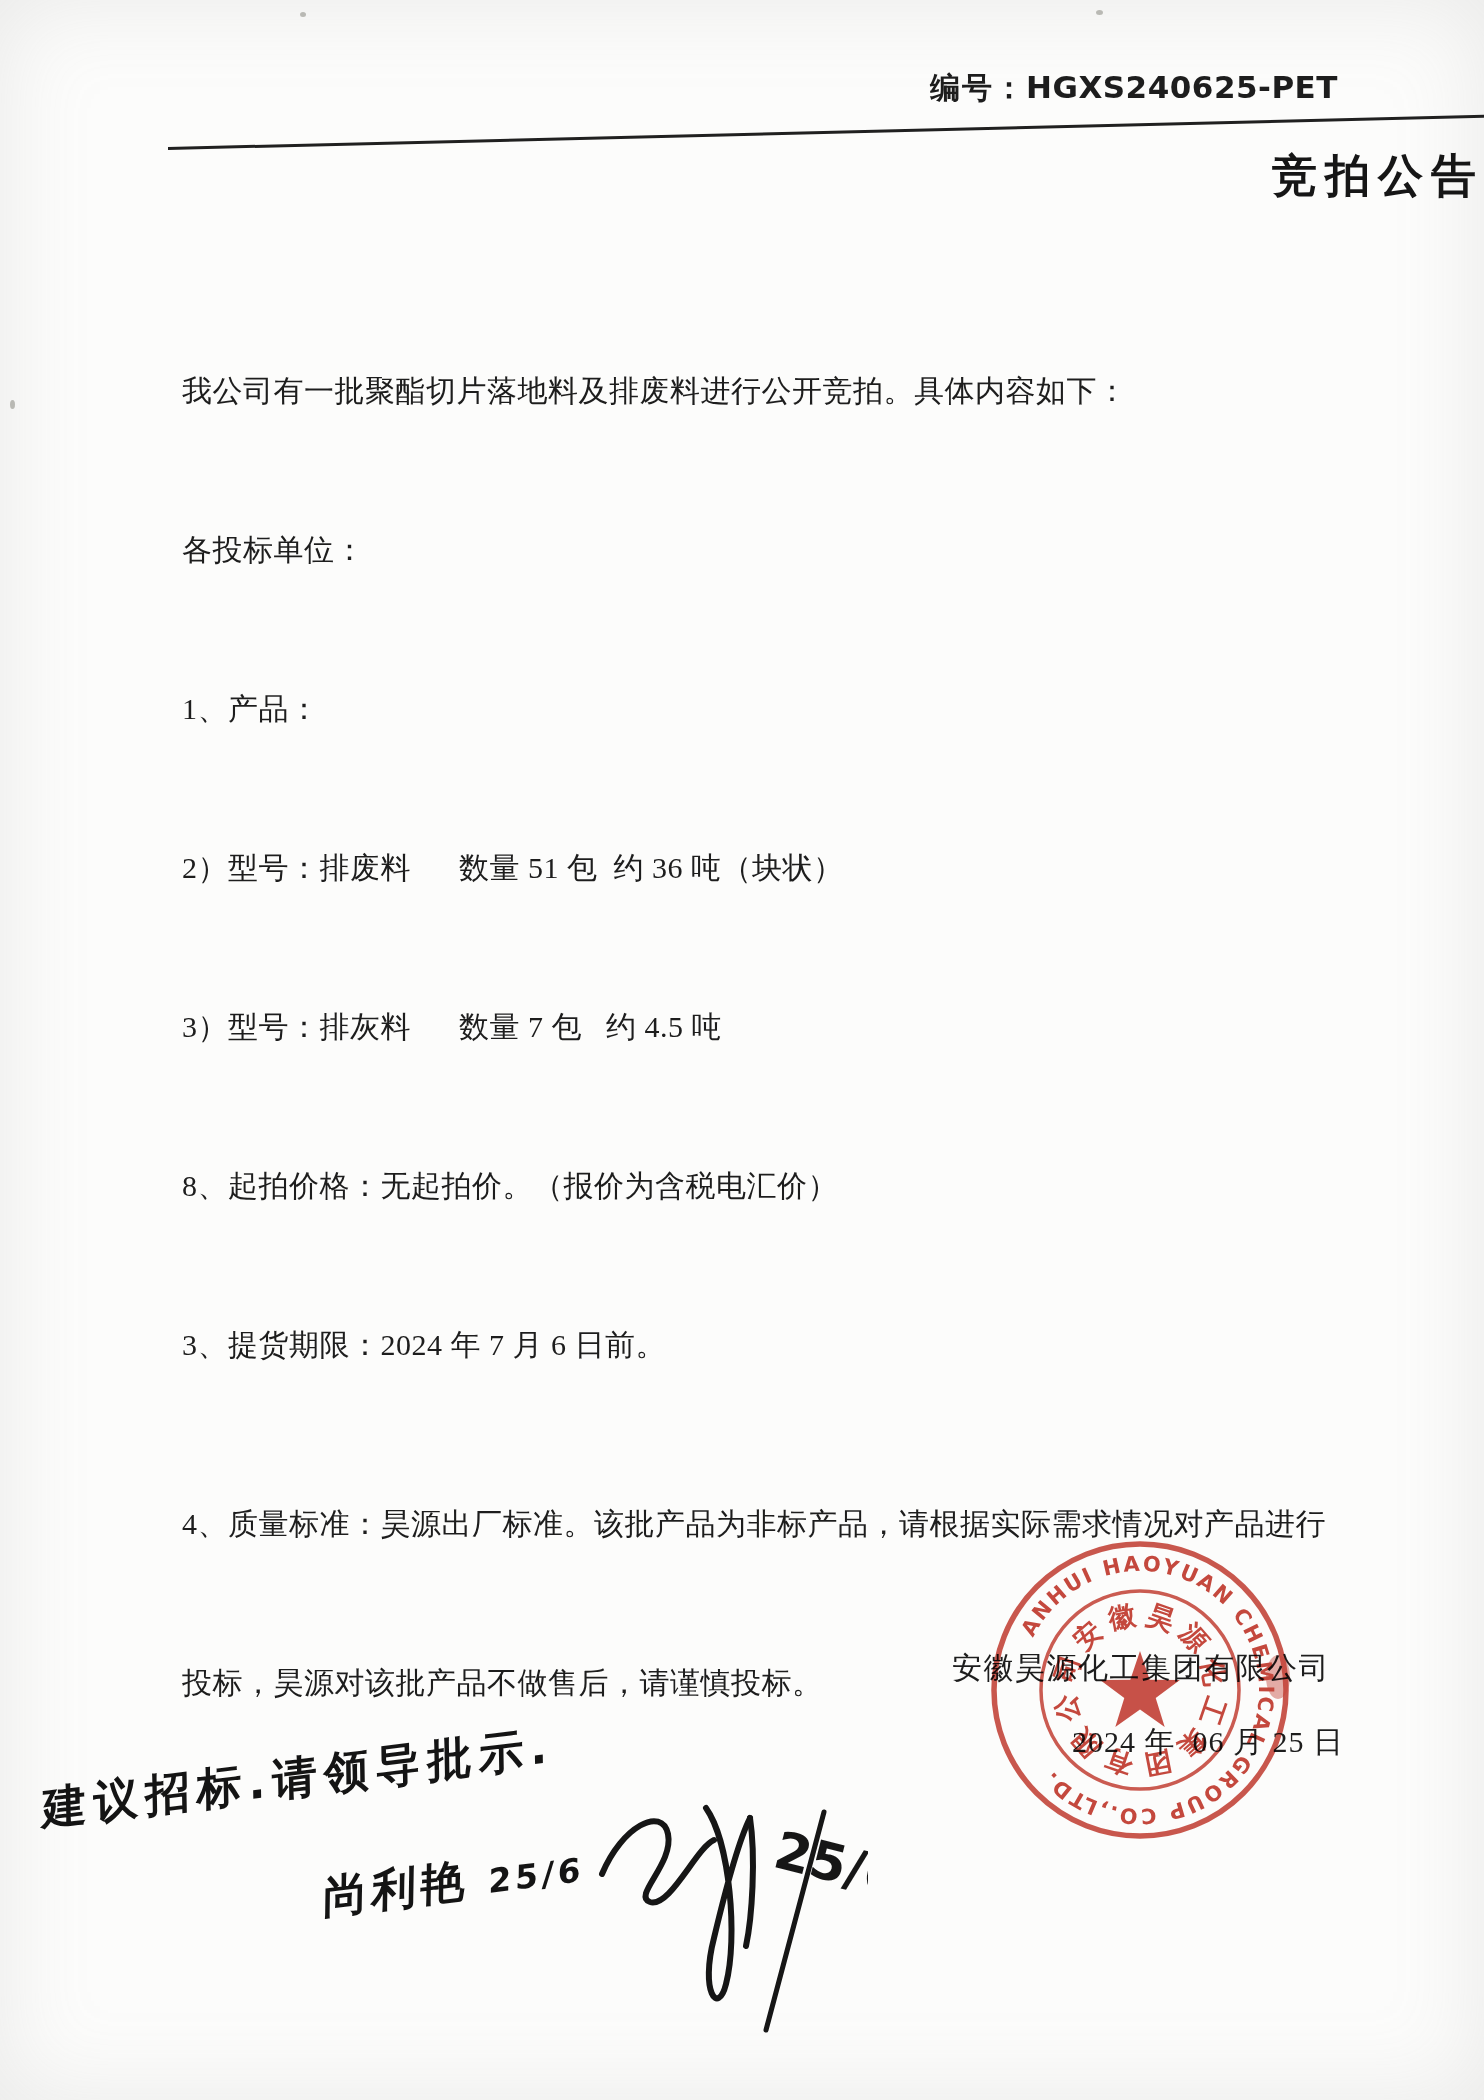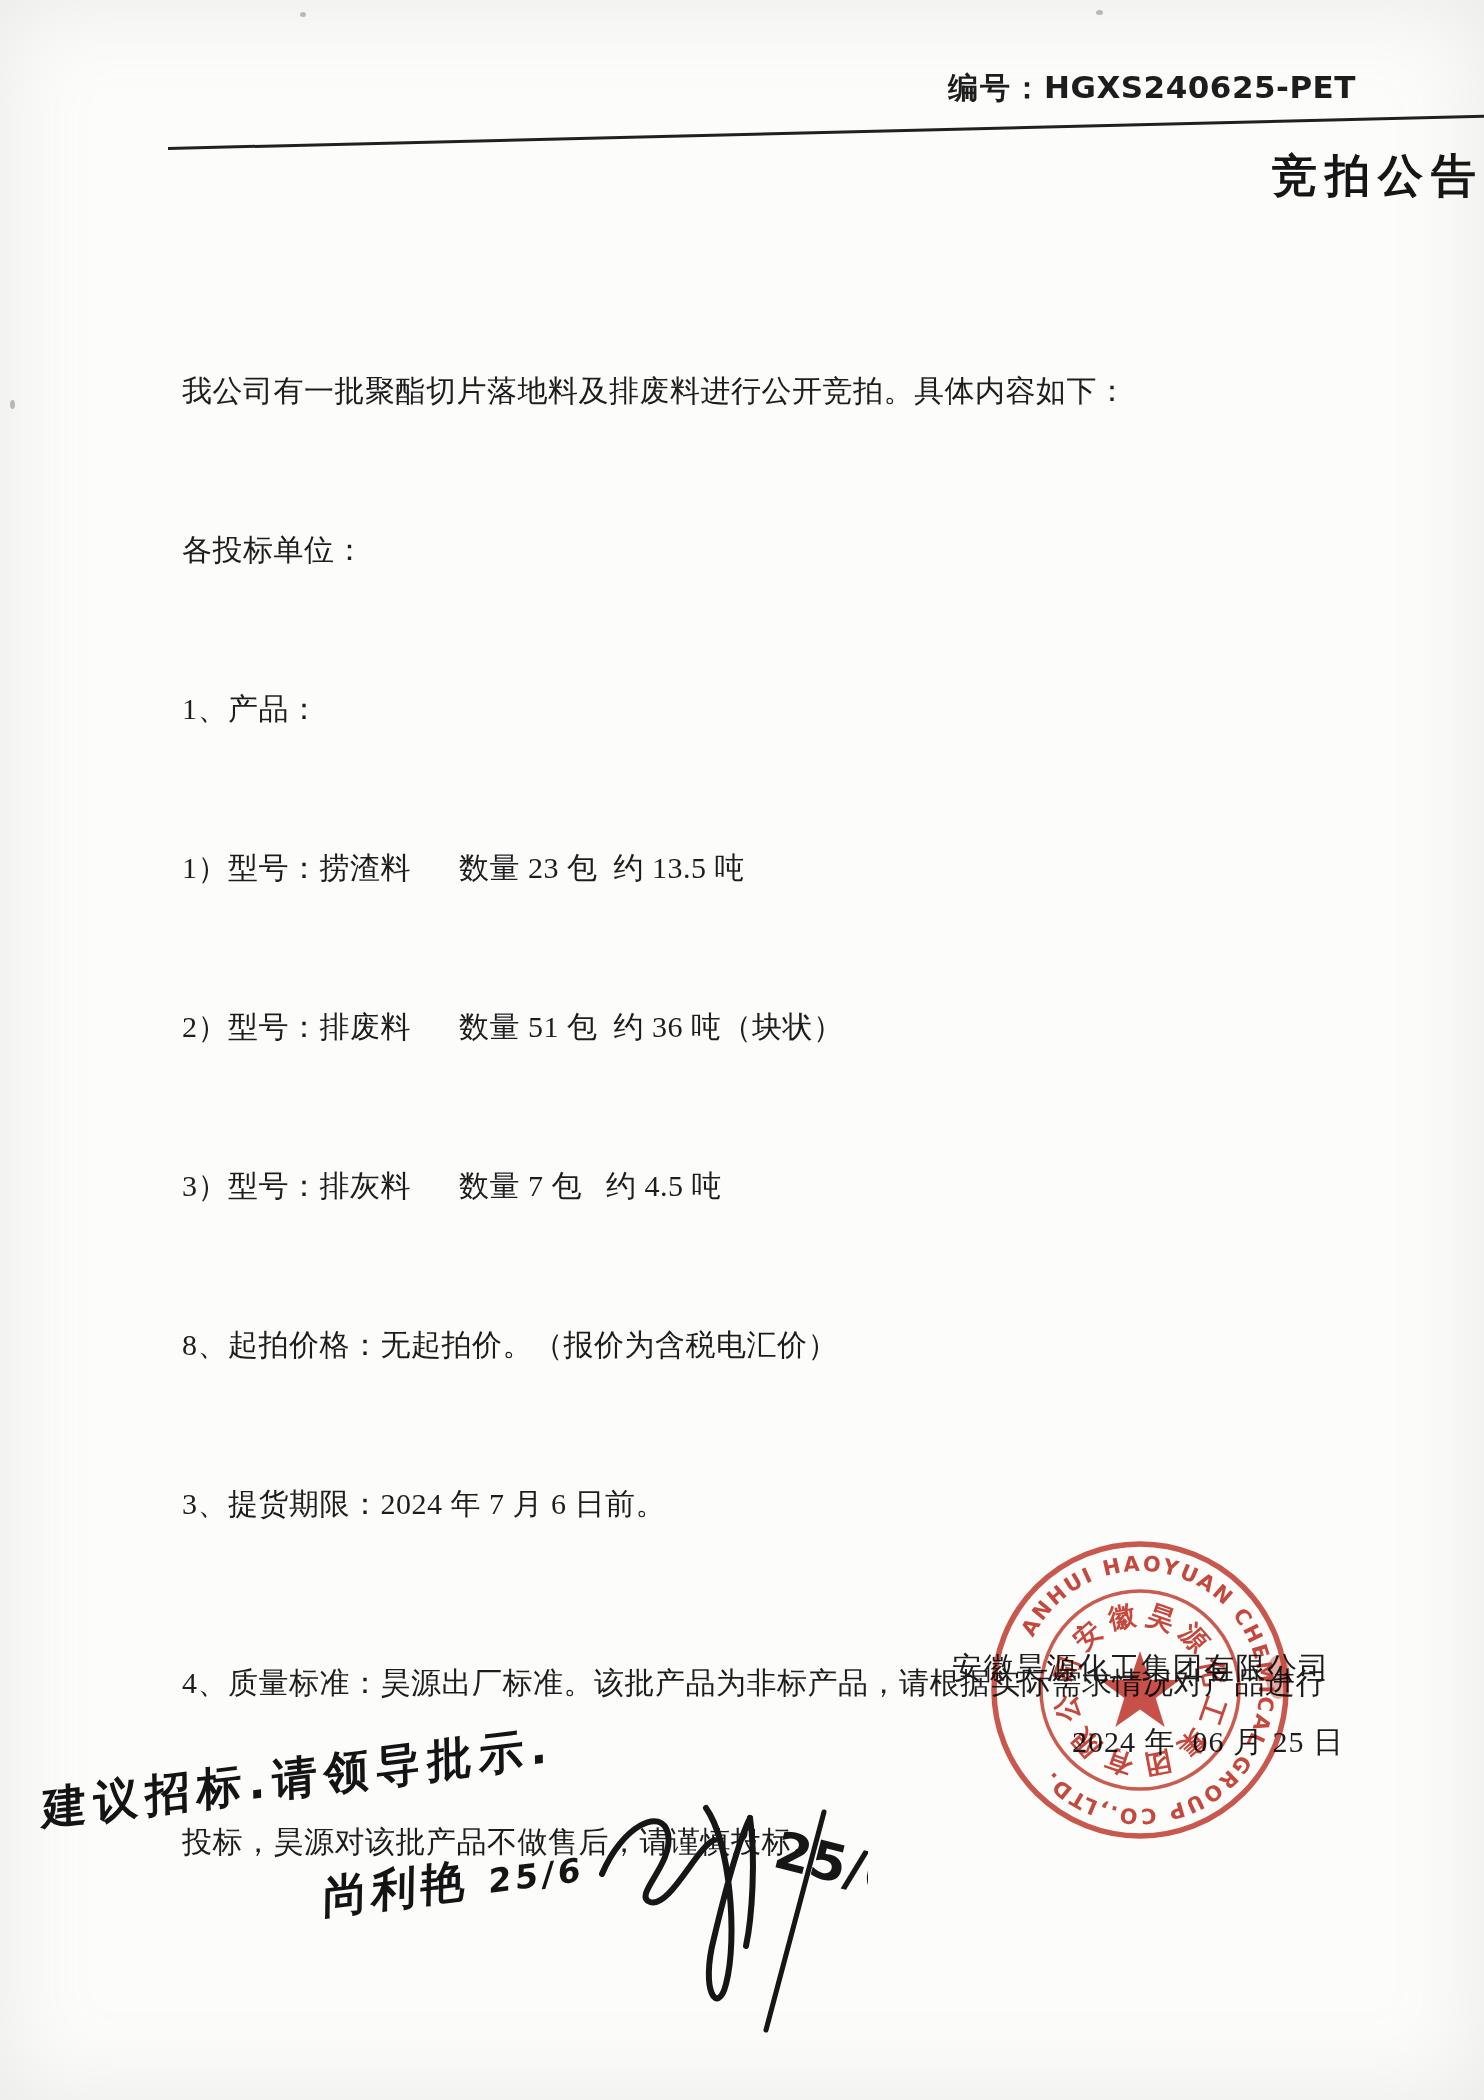--- a/index.html
+++ b/index.html
@@ -2,21 +2,21 @@
 <html><head>
 <meta charset="utf-8">
 <style>
   html,body{margin:0;padding:0;background:#e9e9e7;}
   .page{
     position:relative;width:1484px;height:2100px;margin:0 auto;
     background:#fcfcfb;overflow:hidden;
     font-family:"Liberation Serif","DejaVu Serif",serif;color:#1d1d1d;
     box-shadow:inset 0 0 90px rgba(150,150,148,.18);
   }
-  .doc-no{position:absolute;top:68px;left:930px;white-space:pre;font-size:30px;letter-spacing:2px;margin-left:18px;}
+  .doc-no{position:absolute;top:68px;left:930px;white-space:pre;font-size:30px;letter-spacing:2px;}
   .doc-no .label{font-weight:600;}
   .doc-no .code{font-family:"DejaVu Sans","Liberation Sans",sans-serif;font-weight:bold;font-size:31px;letter-spacing:.5px;}
   .rule{
     position:absolute;top:147px;left:168px;width:1330px;height:0;
     border-top:3px solid #202020;transform:rotate(-1.4deg);transform-origin:left center;
   }
   .title{
     position:absolute;top:146px;left:0;width:1484px;text-align:right;
     font-size:45px;font-weight:bold;letter-spacing:8px;color:#161616;
   }
@@ -50,21 +50,20 @@
   <div class="doc-no"><span class="label">编号：</span><span class="code">HGXS240625-PET</span></div>
 
   <div class="rule"></div>
 
   <div class="title">竞拍公告</div>
 
   <div class="body">
     <p>我公司有一批聚酯切片落地料及排废料进行公开竞拍。具体内容如下：</p>
     <p>各投标单位：</p>
     <p>1、产品：</p>
-    <p>1）型号：捞渣料      数量 23 包  约 13.5 吨</p>
     <p>2）型号：排废料      数量 51 包  约 36 吨（块状）</p>
     <p>3）型号：排灰料      数量 7 包   约 4.5 吨</p>
     <p>8、起拍价格：无起拍价。（报价为含税电汇价）</p>
     <p>3、提货期限：2024 年 7 月 6 日前。</p>
     <p class="gap">4、质量标准：昊源出厂标准。该批产品为非标产品，请根据实际需求情况对产品进行</p>
     <p>投标，昊源对该批产品不做售后，请谨慎投标。</p>
     
     
     
     

